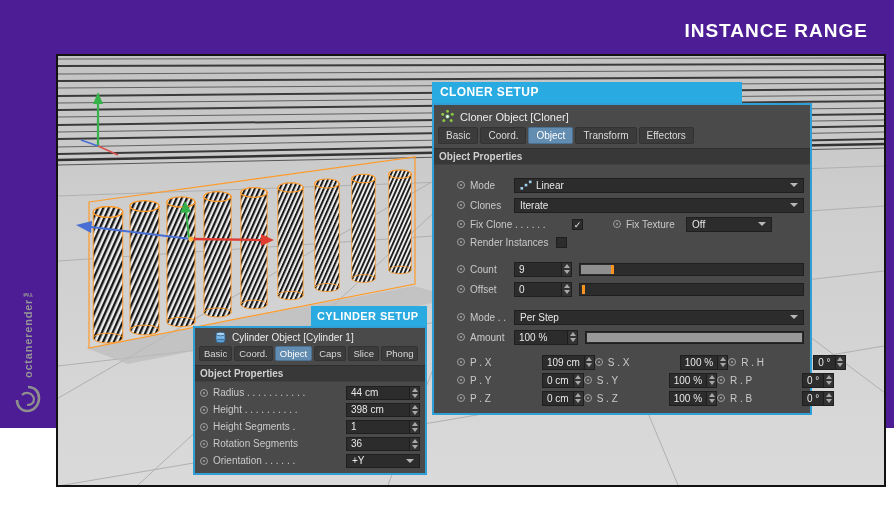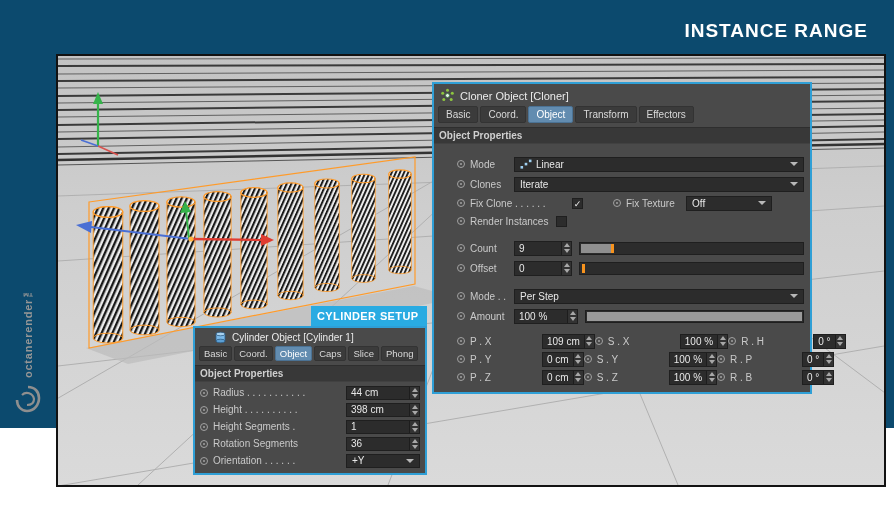--- a/index.html
+++ b/index.html
@@ -1,17 +1,17 @@
 <!DOCTYPE html>
 <html><head>
 <meta charset="utf-8">
 <style>
   * { margin:0; padding:0; box-sizing:border-box; }
   body { width:894px; height:508px; overflow:hidden; font-family:"Liberation Sans", sans-serif; }
-  .stage { position:relative; width:894px; height:428px; background:#0c4a6e; }
+  .stage { position:relative; width:894px; height:428px; background:#4c1d95; }
 
   
   .page-title { position:absolute; top:20px; right:26px; color:#ffffff; font-size:19px; font-weight:bold; letter-spacing:1px; }
   .brand { position:absolute; left:8px; bottom:14px; width:40px; display:flex; flex-direction:column; align-items:center; gap:6px; }
   .brand-text { writing-mode:vertical-rl; transform:rotate(180deg); color:#969696; font-size:11px; font-weight:bold; letter-spacing:0.8px; }
 
   
   .viewport { position:absolute; left:56px; top:54px; width:830px; height:433px; border:2px solid #121212; background:#cccccc; }
   .viewport svg { display:block; }
 
@@ -242,20 +242,21 @@
           <span class="ddfield">
               <span>+Y</span>
               <span class="dd-arrow"></span>
             </span>
         </div>
       </div>
     </div>
   </div>
 
   <div class="panel cloner-panel">
+    <div class="panel-header">CLONER SETUP</div>
     <div class="panel-body">
       <div class="obj-title">
         <svg width="15" height="15" viewBox="0 0 15 15">
           <circle cx="7.5" cy="7.5" r="2" fill="#e8f5e9" stroke="#3a7a3f" stroke-width="0.8"></circle>
           <circle cx="7.5" cy="2.2" r="1.5" fill="#8dc63f"></circle>
           <circle cx="12.3" cy="5.2" r="1.5" fill="#8dc63f"></circle>
           <circle cx="11.2" cy="11.4" r="1.5" fill="#8dc63f"></circle>
           <circle cx="3.8" cy="11.4" r="1.5" fill="#8dc63f"></circle>
           <circle cx="2.7" cy="5.2" r="1.5" fill="#8dc63f"></circle>
         </svg>

